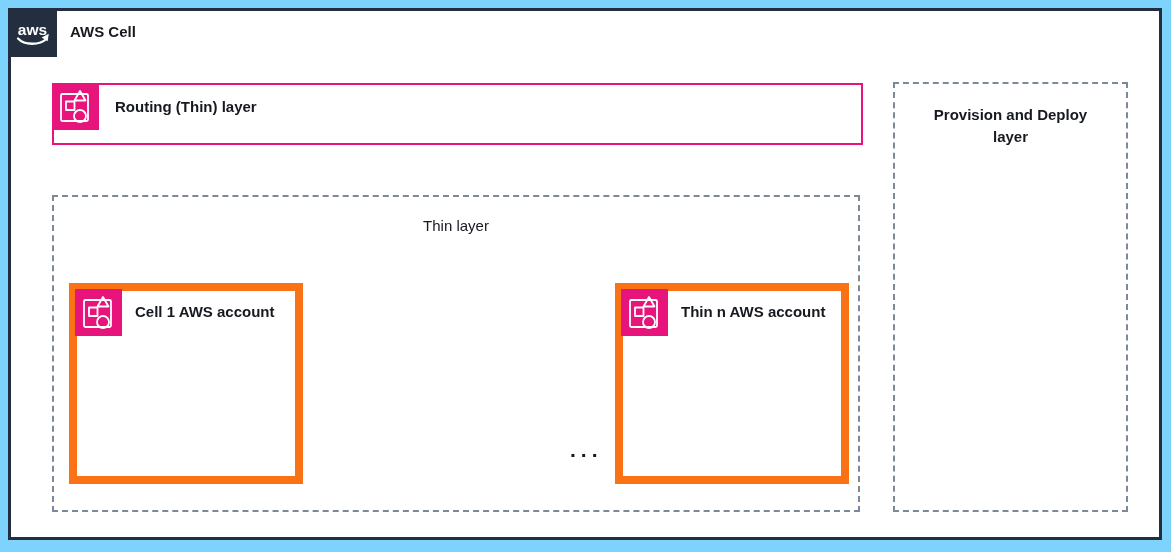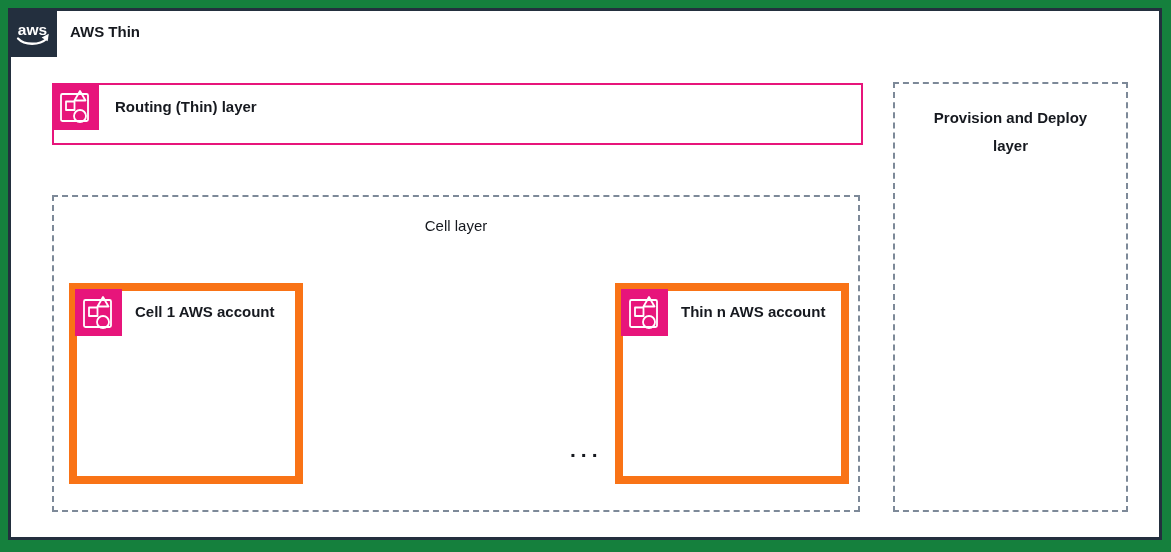--- a/index.html
+++ b/index.html
@@ -1,20 +1,20 @@
 <!DOCTYPE html>
 <html><head>
 <meta charset="utf-8">
 <style>
   html, body { margin: 0; padding: 0; background: #ffffff; }
   .page {
     position: relative;
     width: 1171px;
     height: 552px;
-    background: #15803d;
+    background: #7dd3fc;
     font-family: "Liberation Sans", sans-serif;
     color: #16191F;
     overflow: hidden;
   }
   .outer-box {
     position: absolute;
     left: 8px; top: 8px;
     width: 1154px; height: 532px;
     border: 3px solid #232F3E;
     box-sizing: border-box;
@@ -108,53 +108,53 @@
     border: 2px dashed #7D8998;
     box-sizing: border-box;
     background: #ffffff;
   }
   .provision-label {
     margin: 20px auto 0 auto;
     width: 180px;
     text-align: center;
     font-size: 15px;
     font-weight: bold;
-    line-height: 28px;
+    line-height: 22px;
   }
 </style>
 </head>
 <body>
 
 <div class="page">
 
   <div class="outer-box"></div>
 
   <div class="aws-logo">
     <svg viewBox="0 0 49 49" xmlns="http://www.w3.org/2000/svg">
       <text x="24.5" y="27" text-anchor="middle" font-family="Liberation Sans, sans-serif" font-size="15.5" font-weight="bold" fill="#ffffff">aws</text>
       <path d="M10 30.5 C 16.5 37.5, 31.5 37.5, 39 30.5" stroke="#ffffff" stroke-width="2.3" fill="none" stroke-linecap="round"></path>
       <path d="M40.8 25.8 L39.6 33.2 L33.6 29.6 Z" fill="#ffffff"></path>
     </svg>
   </div>
-  <div class="aws-cloud-label">AWS Thin</div>
+  <div class="aws-cloud-label">AWS Cell</div>
 
   <div class="routing-box">
     <div class="account-icon">
       <svg viewBox="0 0 47 47" xmlns="http://www.w3.org/2000/svg" fill="none" stroke="#ffffff" stroke-width="1.8" stroke-linejoin="round">
         <rect x="9" y="11" width="27" height="27" rx="1.5"></rect>
         <rect x="14" y="18.5" width="8.5" height="8.5"></rect>
         <path d="M28 8 L33.5 17.5 L22.5 17.5 Z"></path>
         <circle cx="28" cy="33" r="6"></circle>
       </svg>
     </div>
     <div class="routing-label">Routing (Thin) layer</div>
   </div>
 
   <div class="cell-layer-box">
-    <div class="cell-layer-label">Cell layer</div>
+    <div class="cell-layer-label">Thin layer</div>
 
     <div class="cell-box c1">
       <div class="account-icon">
         <svg viewBox="0 0 47 47" xmlns="http://www.w3.org/2000/svg" fill="none" stroke="#ffffff" stroke-width="1.8" stroke-linejoin="round">
           <rect x="9" y="11" width="27" height="27" rx="1.5"></rect>
           <rect x="14" y="18.5" width="8.5" height="8.5"></rect>
           <path d="M28 8 L33.5 17.5 L22.5 17.5 Z"></path>
           <circle cx="28" cy="33" r="6"></circle>
         </svg>
       </div>

